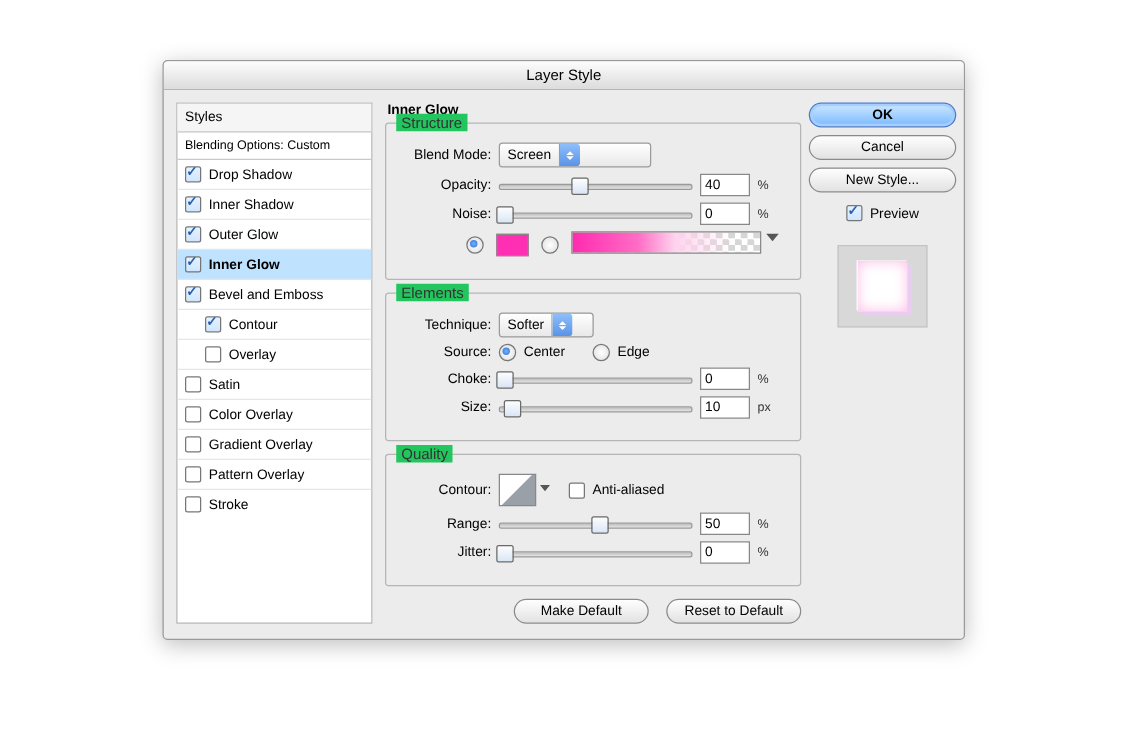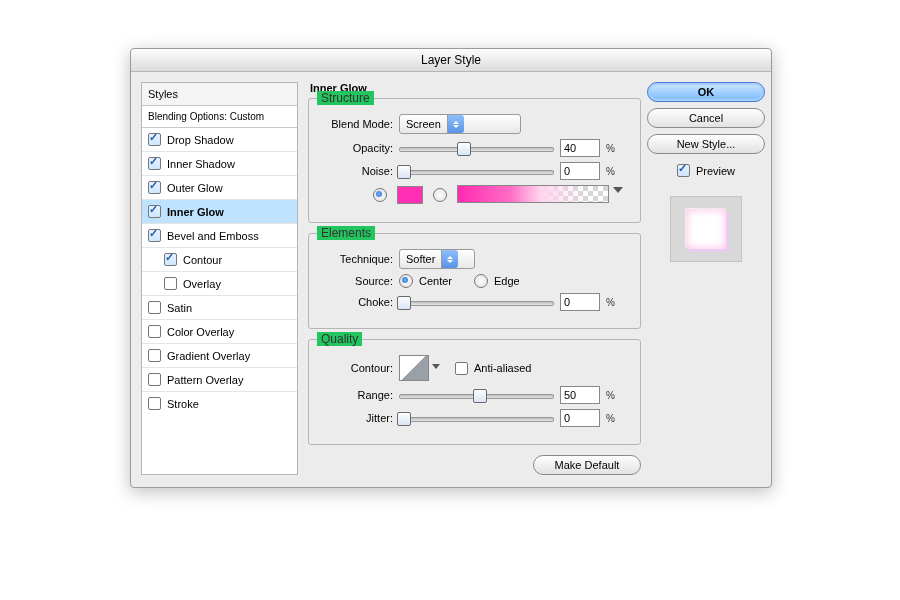--- a/index.html
+++ b/index.html
@@ -185,20 +185,29 @@
         <div class="row">
           <span class="lbl">Choke:</span>
           <span class="slider" style="width:155px">
               <span class="track"></span>
               <span class="thumb" style="left:-2px"></span>
             </span>
           <span class="numbox">0</span>
           <span class="unit">%</span>
         </div>
 
+        <div class="row">
+          <span class="lbl">Size:</span>
+          <span class="slider" style="width:155px">
+              <span class="track"></span>
+              <span class="thumb" style="left:4px"></span>
+            </span>
+          <span class="numbox">10</span>
+          <span class="unit">px</span>
+        </div>
       </div>
 
       <div class="fieldset">
         <div class="legend">Quality</div>
 
         <div class="row">
           <span class="lbl">Contour:</span>
           <span class="contour">
               <span class="ca"></span>
             </span>
@@ -223,20 +232,21 @@
               <span class="track"></span>
               <span class="thumb" style="left:-2px"></span>
             </span>
           <span class="numbox">0</span>
           <span class="unit">%</span>
         </div>
       </div>
 
       <div class="btnrow">
         <span class="btn">Make Default</span>
+        <span class="btn">Reset to Default</span>
       </div>
     </div>
 
     <div class="rightcol">
       <span class="btn btn-primary" style="width:96px">OK</span>
       <span class="btn" style="width:96px">Cancel</span>
       <span class="btn" style="width:96px">New Style...</span>
       <div class="row" style="margin-top:4px">
         <span class="cb checked"></span>
         <span>Preview</span>

